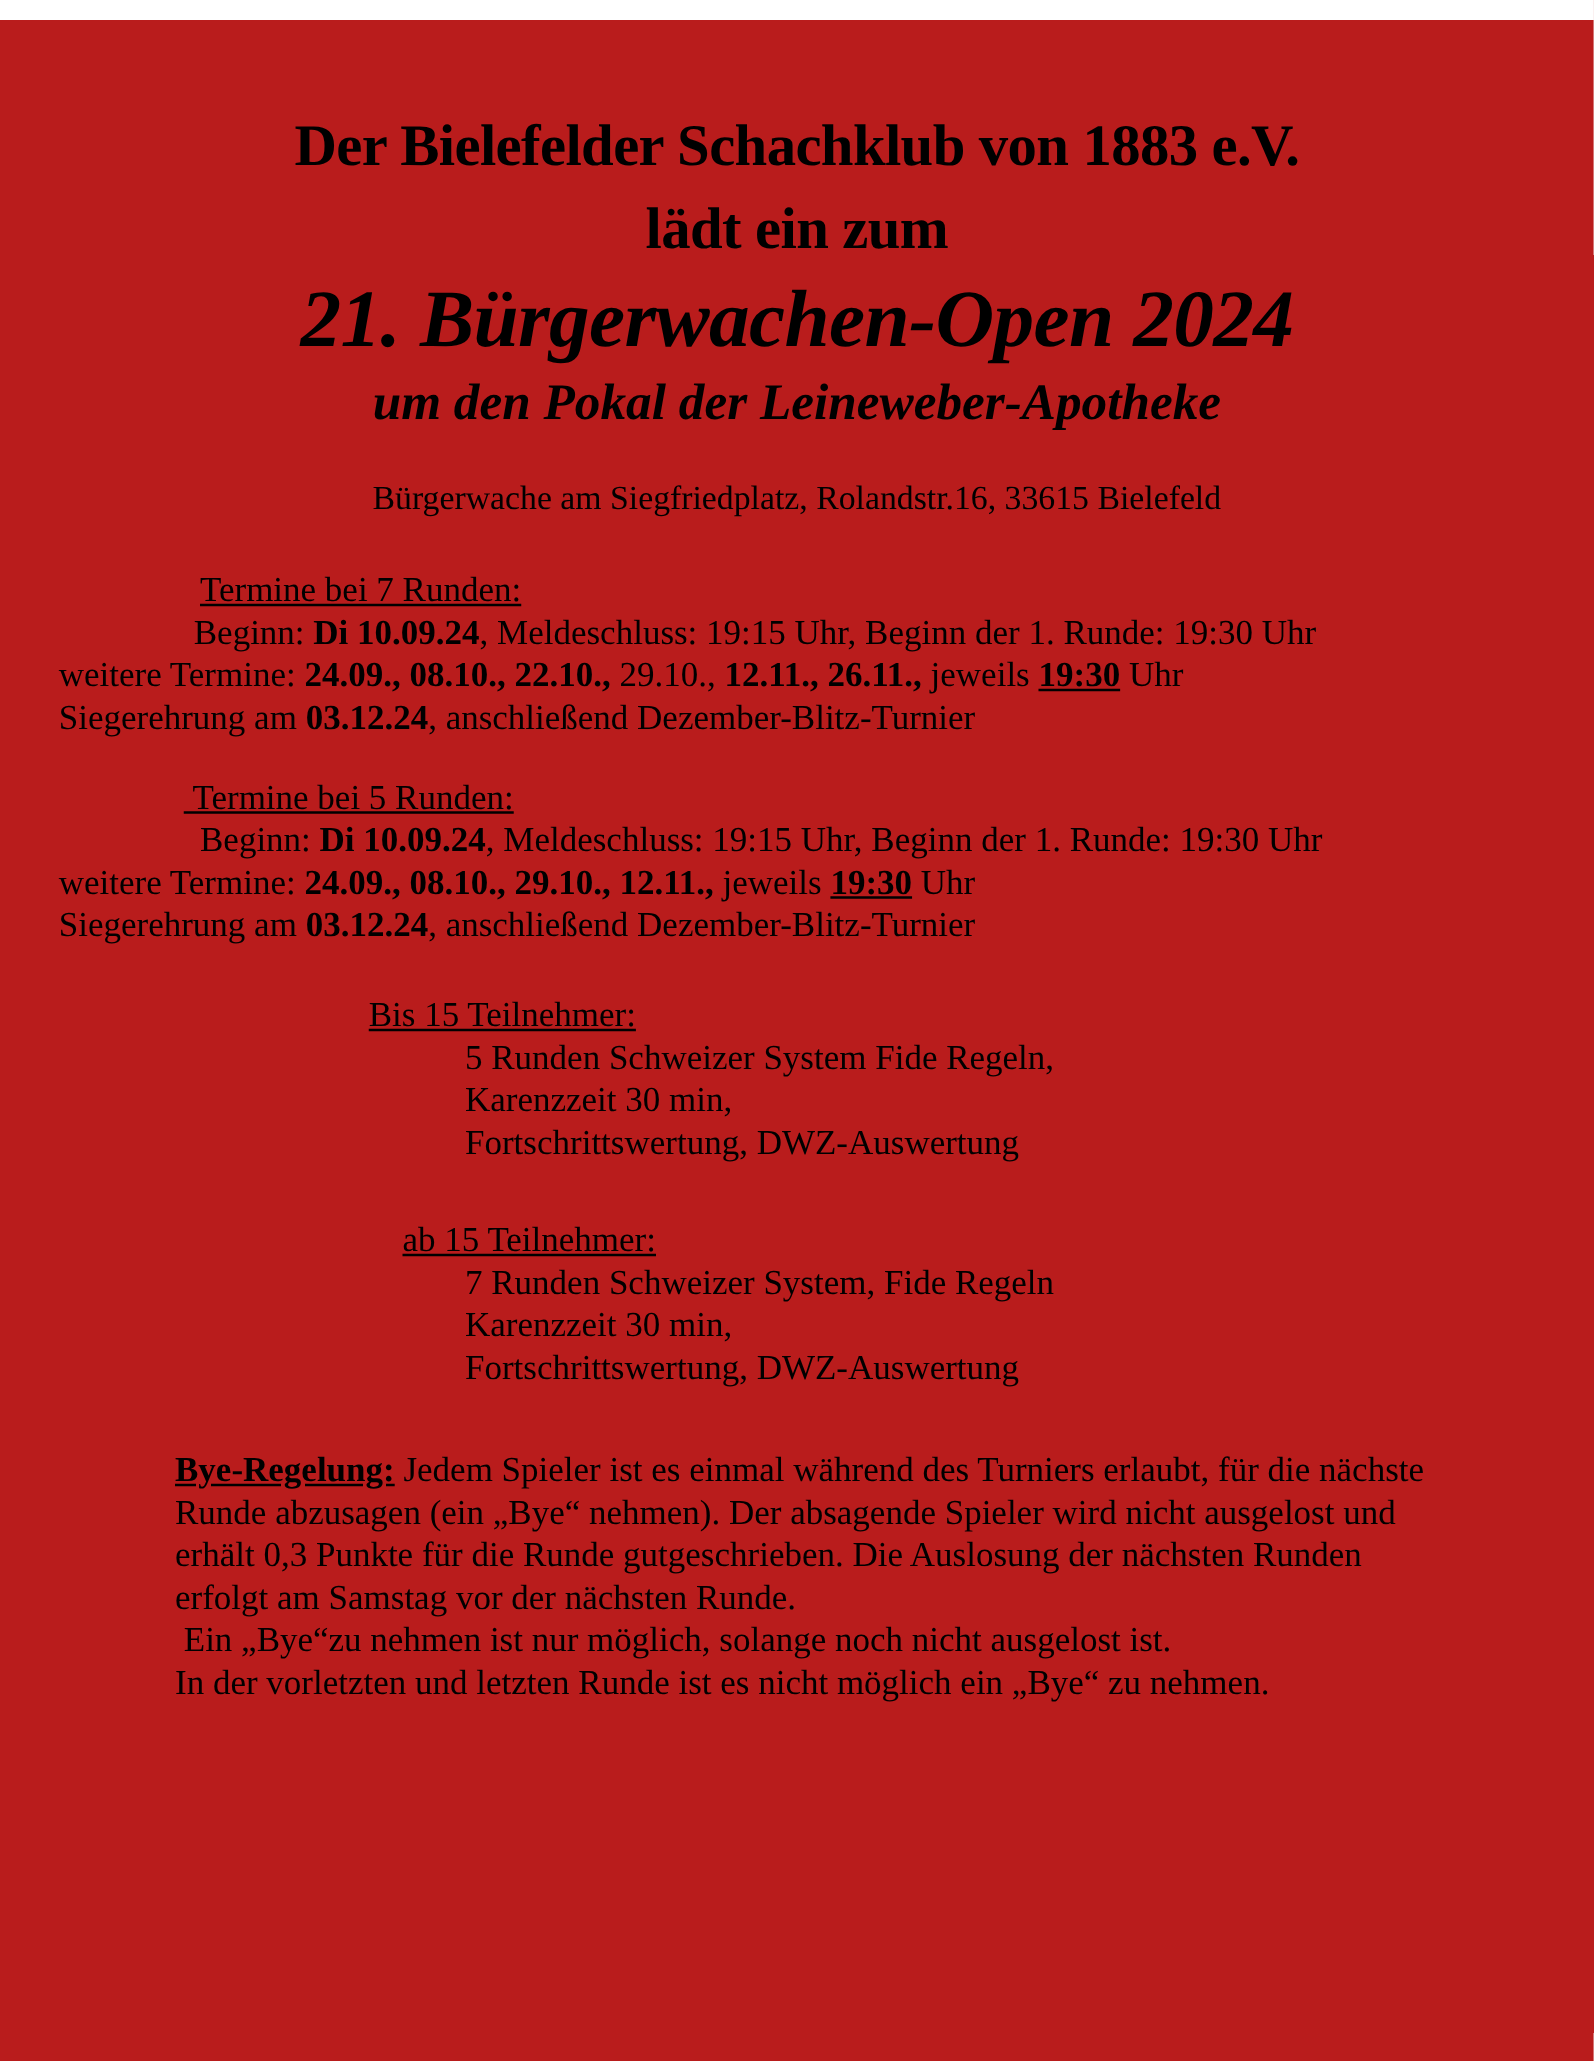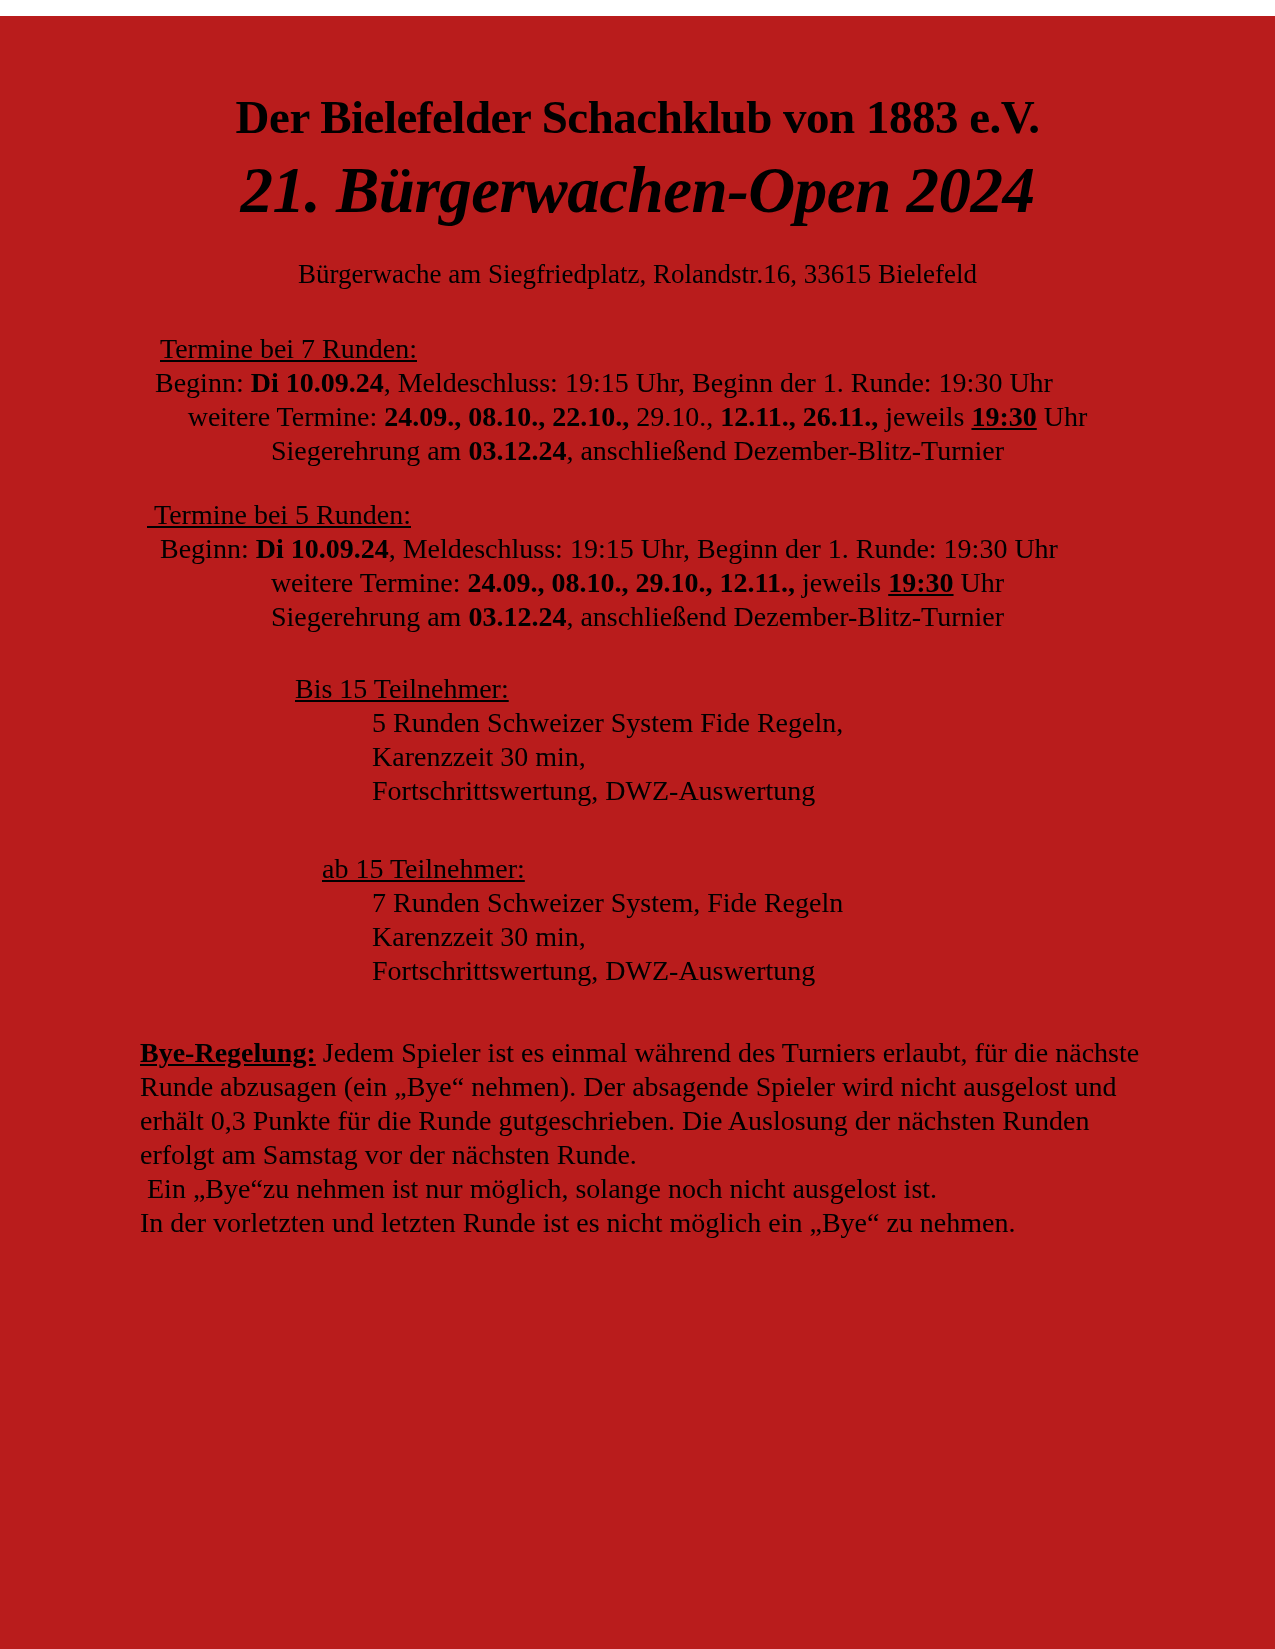--- a/index.html
+++ b/index.html
@@ -21,21 +21,21 @@
   .tournament-subtitle { text-align: center; font-weight: bold; font-style: italic; font-size: 41px; line-height: 46px; margin-top: 12px; }
   .venue-address { text-align: center; font-size: 27px; line-height: 32px; margin-top: 38px; }
 
   .body-text { font-size: 28px; line-height: 34px; }
 
   .sec-heading { font-weight: normal; text-decoration: underline; }
 
   .sec7 { margin-top: 42px; }
   .sec7 .sec-heading { margin-left: 160px; }
   .sec7 .begin-line { margin-left: 155px; }
-  .center-line { text-align: center; }
+  .center-line { text-align: left; padding-left: 47px; }
 
   .sec5 { margin-top: 30px; }
   .sec5 .sec-heading { margin-left: 147px; }
   .sec5 .begin-line { margin-left: 160px; }
 
   .fmt-block1 { margin-top: 38px; }
   .fmt-block1 .sec-heading { margin-left: 295px; }
   .fmt-block2 { margin-top: 44px; }
   .fmt-block2 .sec-heading { margin-left: 322px; }
   .fmt-line { margin-left: 372px; }
@@ -45,23 +45,25 @@
 
   .time-control { margin-top: 112px; text-align: center; font-weight: bold; font-size: 29px; line-height: 34px; }
 </style>
 </head>
 <body>
 
 <div class="page">
 
   <div class="header-block">
     <div>Der Bielefelder Schachklub von 1883 e.V.</div>
+    <div>lädt ein zum</div>
   </div>
 
   <div class="tournament-title">21. Bürgerwachen-Open 2024</div>
+  <div class="tournament-subtitle">um den Pokal der Leineweber-Apotheke</div>
   <div class="venue-address">Bürgerwache am Siegfriedplatz, Rolandstr.16, 33615 Bielefeld</div>
 
   <div class="sec7 body-text">
     <div class="sec-heading">Termine bei 7 Runden:</div>
     <div class="begin-line"><span>Beginn: </span><span class="b">Di 10.09.24</span><span>, Meldeschluss: 19:15 Uhr, Beginn der 1. Runde: 19:30 Uhr</span></div>
     <div class="center-line"><span>weitere Termine: </span><span class="b">24.09., 08.10., 22.10.,</span><span> 29.10., </span><span class="b">12.11., 26.11.,</span><span> jeweils </span><span class="b u">19:30</span><span> Uhr</span></div>
     <div class="center-line"><span>Siegerehrung am </span><span class="b">03.12.24</span><span>, anschließend Dezember-Blitz-Turnier</span></div>
   </div>
 
   <div class="sec5 body-text">

